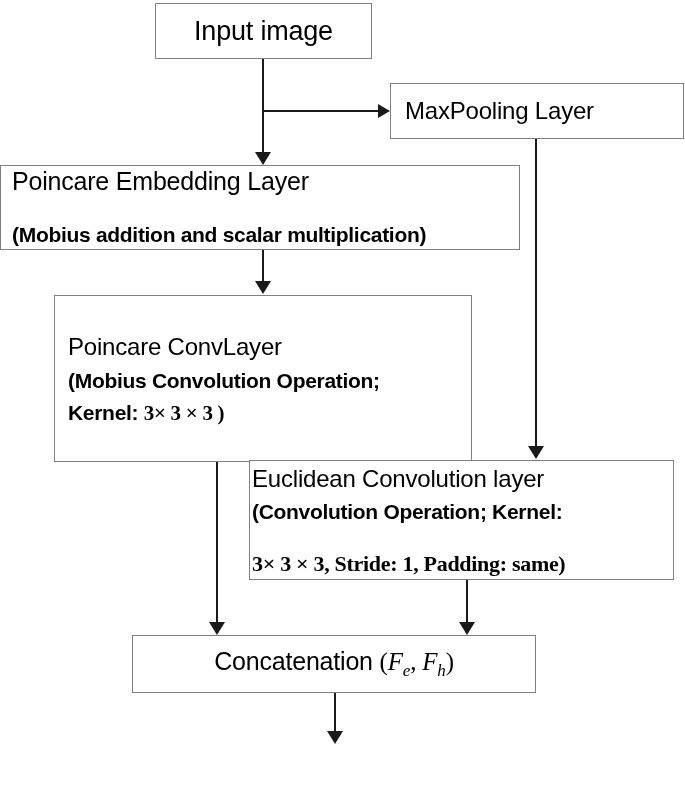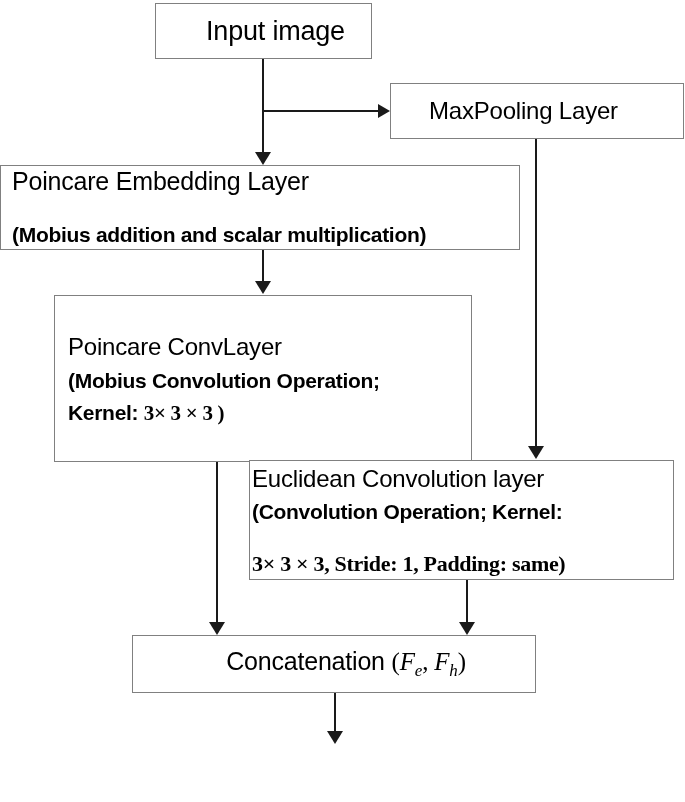--- a/index.html
+++ b/index.html
@@ -17,21 +17,20 @@
     color: #000000;
   }
   .node {
     position: absolute;
     box-sizing: border-box;
     border: 1px solid #808080;
     background: #ffffff;
     display: flex;
     flex-direction: column;
     justify-content: center;
-    padding-left: 24px;
   }
   .node.center {
     align-items: center;
     text-align: center;
   }
   .title {
     font-family: "Liberation Sans", sans-serif;
     font-weight: 400;
     letter-spacing: -0.2px;
     white-space: nowrap;

